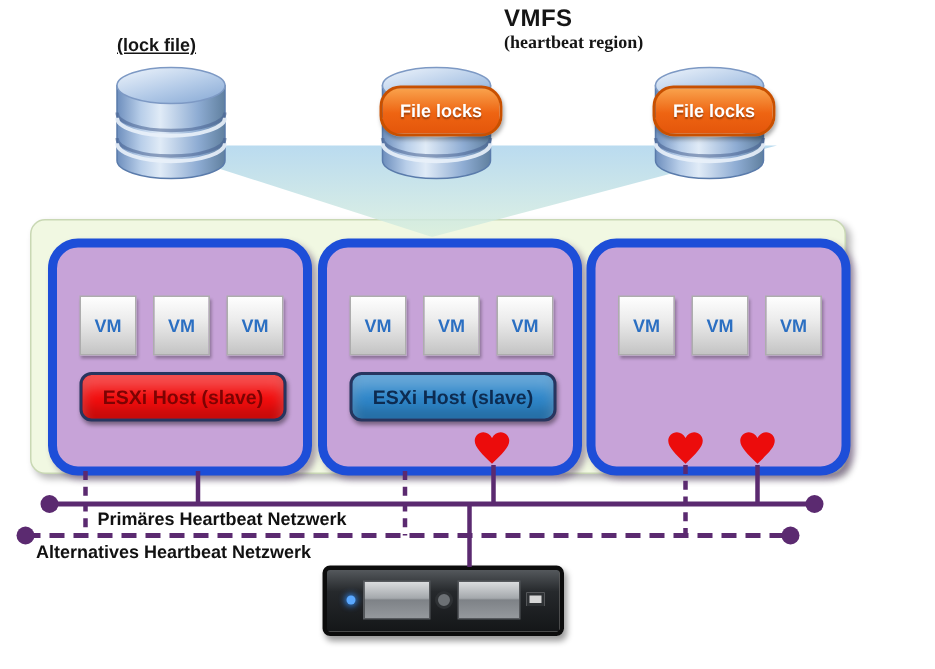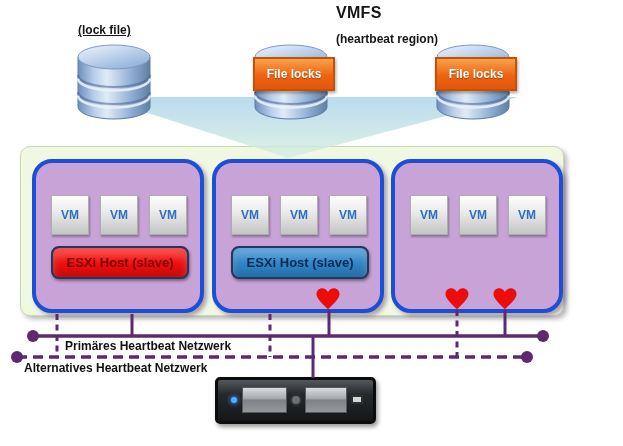--- a/index.html
+++ b/index.html
@@ -5,38 +5,38 @@
   html,body{margin:0;padding:0;background:#fff;font-family:"Liberation Sans",sans-serif;}
   #stage{position:relative;width:623px;height:446px;background:#fff;overflow:hidden;}
   .abs{position:absolute;}
 
   .storage-title{font-weight:bold;font-size:16px;color:#151515;letter-spacing:.3px;}
   .storage-subtitle{font-weight:bold;font-size:12px;color:#151515;}
 
   .container-box{left:20px;top:146px;width:542px;height:168px;background:#f1f8e2;
     border:1px solid #c9d8b4;border-radius:10px;box-shadow:3px 3px 5px rgba(0,0,0,.28);z-index:1;}
 
-  .host{top:159px;width:164px;height:146px;background:#c7a3d8;border:4px solid #1d4ed8;
+  .host{top:159px;width:164px;height:146px;background:#c7a3d8;border:6px solid #1d4ed8;
     border-radius:20px;box-shadow:3px 3px 4px rgba(80,50,100,.45);z-index:3;}
 
   .vm{position:absolute;top:32px;width:36px;height:38px;
     background:linear-gradient(#fefefe,#ebebeb 42%,#c4c4c4);
     border:1px solid #adadad;box-shadow:1px 2px 2px rgba(0,0,0,.3);
     color:#2b6fc2;font-weight:bold;font-size:12px;
     display:flex;align-items:center;justify-content:center;}
   .vm-1{left:15px;} .vm-2{left:64px;} .vm-3{left:113px;}
 
   .esxi-label{position:absolute;left:15px;top:83px;width:134px;height:29px;border-radius:8px;
     border:2px solid #27355f;font-weight:bold;font-size:13px;
     display:flex;align-items:center;justify-content:center;
     box-shadow:inset 0 9px 9px rgba(255,255,255,.28), inset 0 -7px 8px rgba(0,0,0,.18), 1px 2px 3px rgba(0,0,0,.4);}
   .esxi-label.red-text{color:#7c0303;}
   .esxi-label.blue-text{color:#0d2b50;}
 
-  .file-locks{width:78px;height:30px;z-index:6;border-radius:0;
+  .file-locks{width:78px;height:30px;z-index:6;border-radius:14px;
     background:linear-gradient(#f9a24c,#ee6412 55%,#e4560b);
     border:2px solid #c85000;color:#fff;font-weight:bold;font-size:12px;
     display:flex;align-items:center;justify-content:center;
     box-shadow:1px 2px 3px rgba(0,0,0,.35);text-shadow:0 1px 1px rgba(0,0,0,.35);}
 
   .net-label{position:absolute;font-weight:bold;font-size:12px;color:#111;z-index:5;white-space:nowrap;}
 
   #overlay{position:absolute;left:0;top:0;width:623px;height:446px;z-index:4;pointer-events:none;}
 
   .server-box{left:215px;top:377px;width:155px;height:41px;z-index:3;
@@ -55,21 +55,21 @@
   .vcenter-label{left:200px;top:420px;width:185px;text-align:center;
     font-weight:bold;font-size:16px;color:#151515;z-index:3;}
 </style>
 </head>
 <body>
 
 <div id="stage">
 
   <div class="abs storage-subtitle" style="left:78px;top:23px;text-decoration:underline;">(lock file)</div>
   <div class="abs storage-title" style="left:336px;top:4px;">VMFS</div>
-  <div class="abs storage-subtitle" style="left:336px;top:32px;">(heartbeat region)</div>
+  <div class="abs storage-subtitle" style="left:336px;top:21px;font-family:Liberation Serif, serif;">(heartbeat region)</div>
 
   <div class="abs file-locks" style="left:253px;top:57px;">File locks</div>
   <div class="abs file-locks" style="left:435px;top:57px;">File locks</div>
 
   <div class="abs container-box"></div>
 
   <div class="abs host" style="left:32px;">
     <div class="vm vm-1">VM</div>
     <div class="vm vm-2">VM</div>
     <div class="vm vm-3">VM</div>

